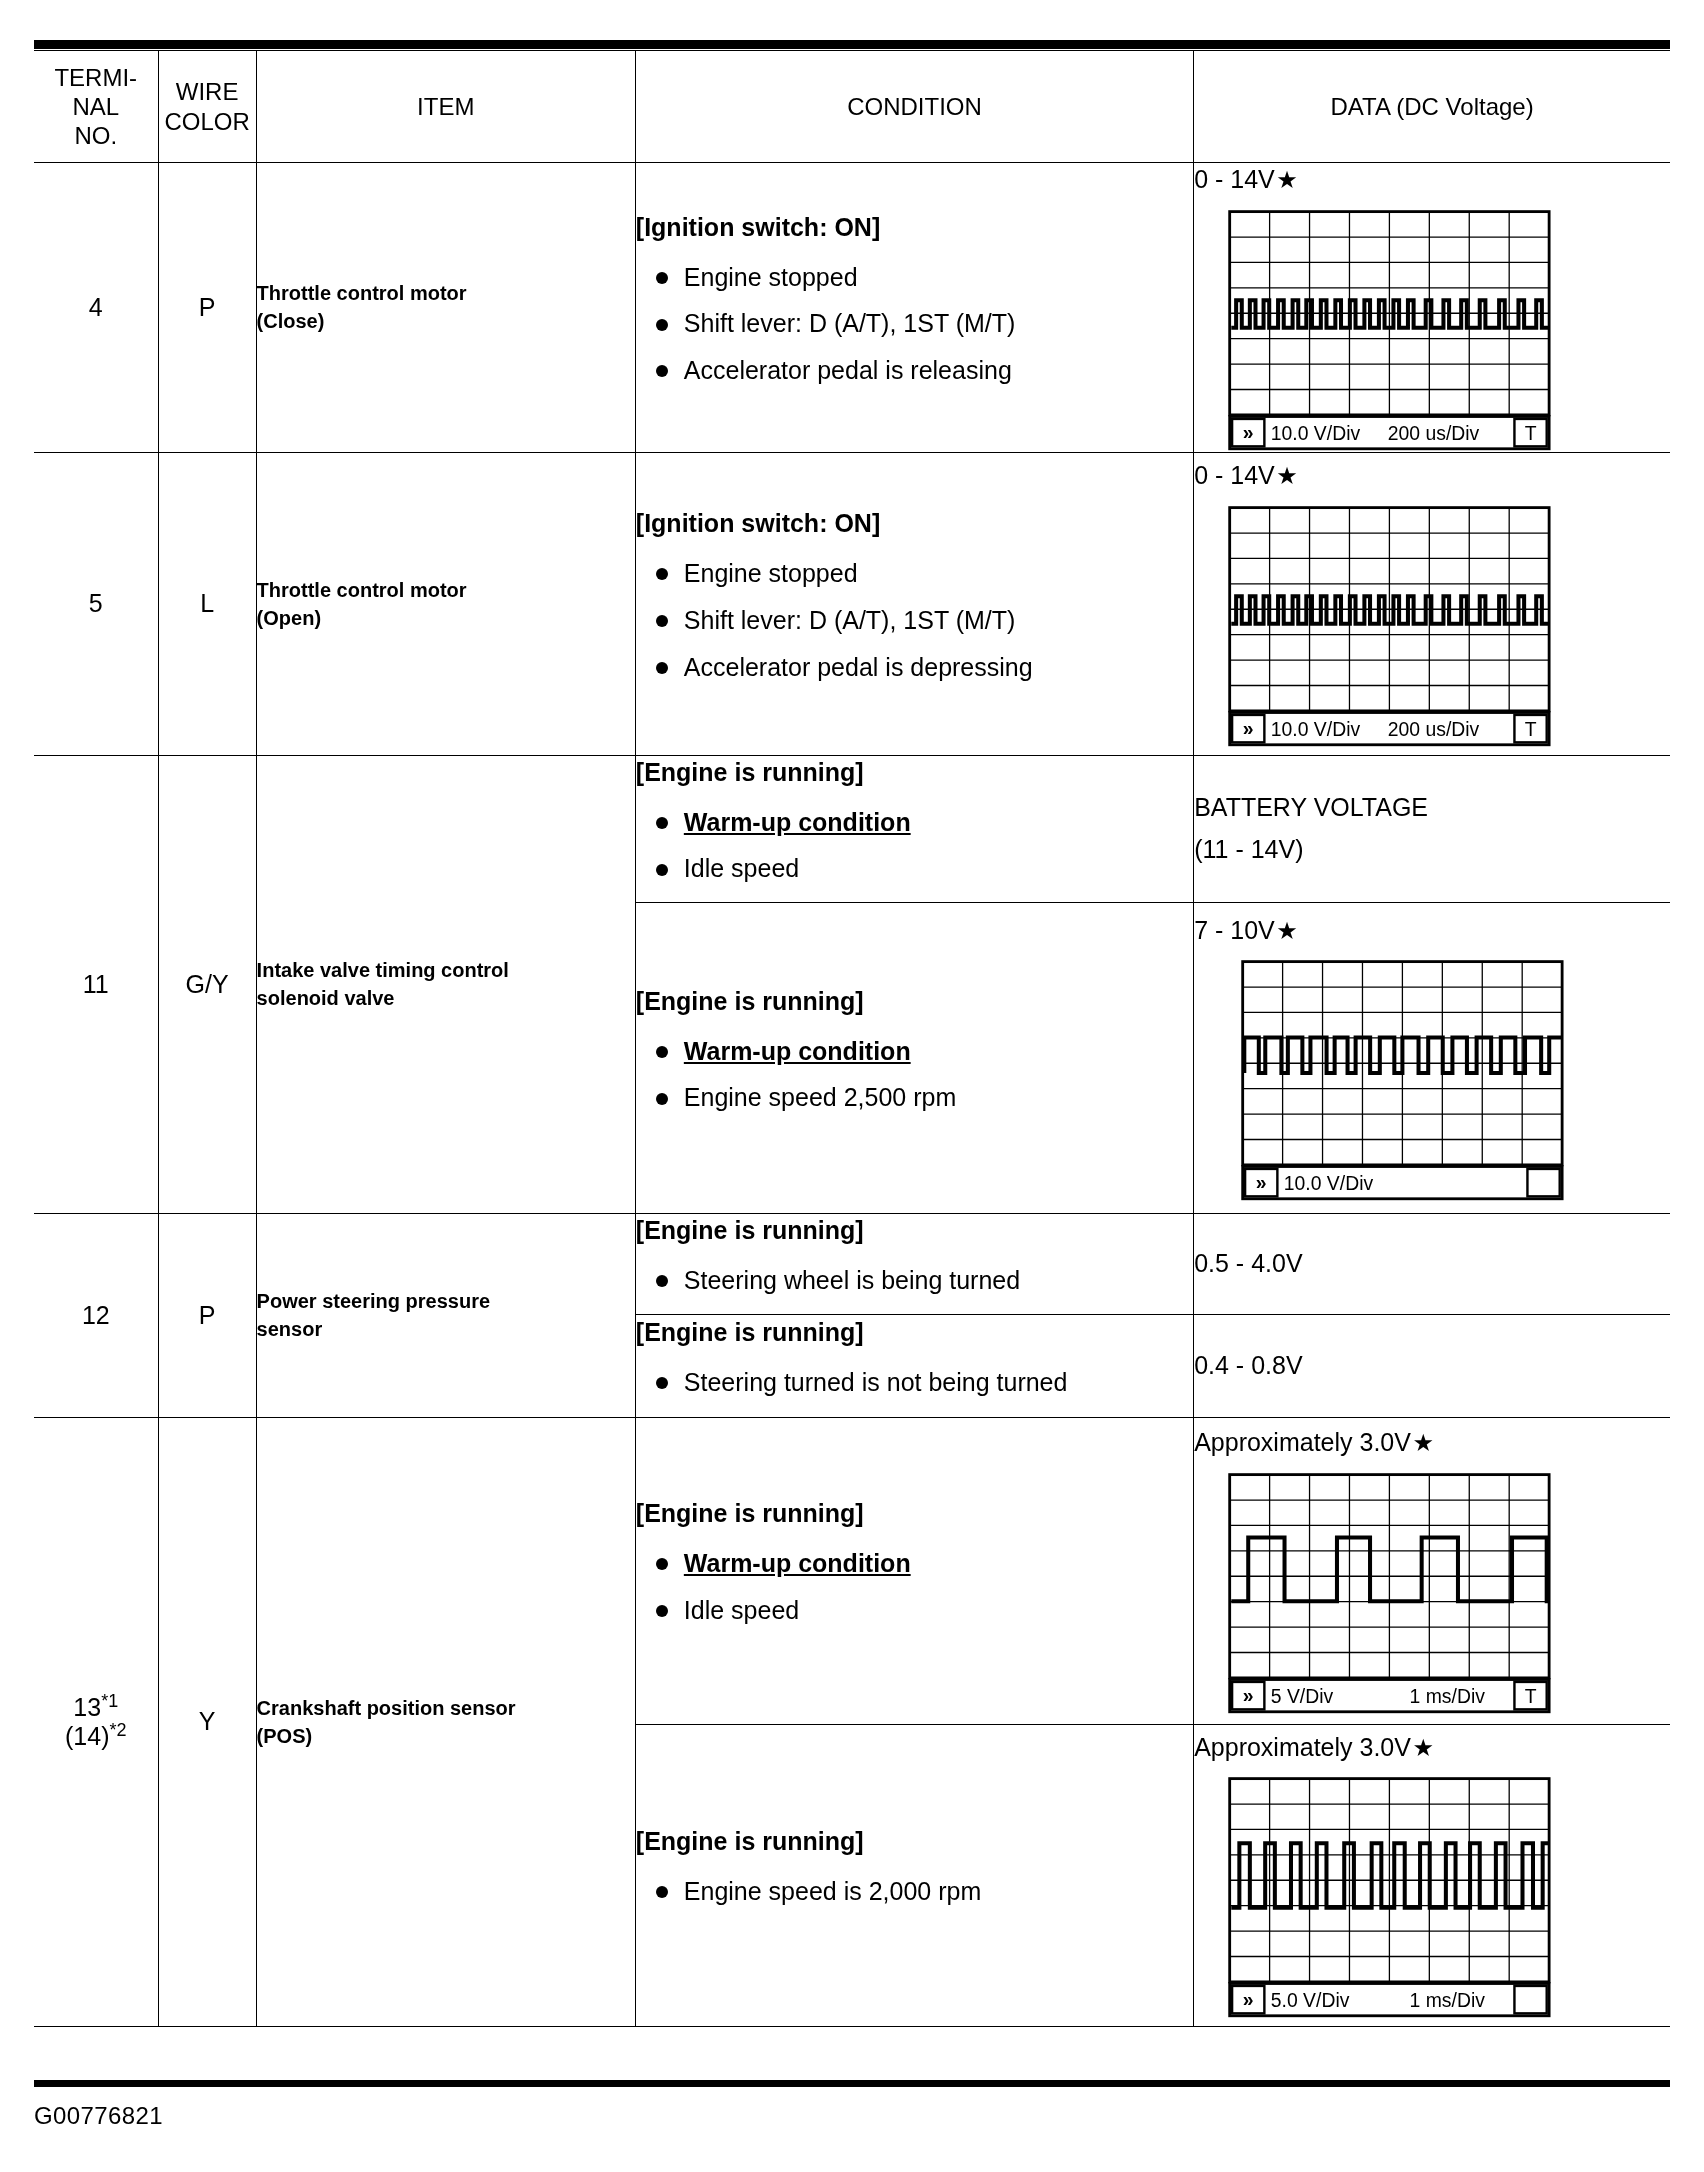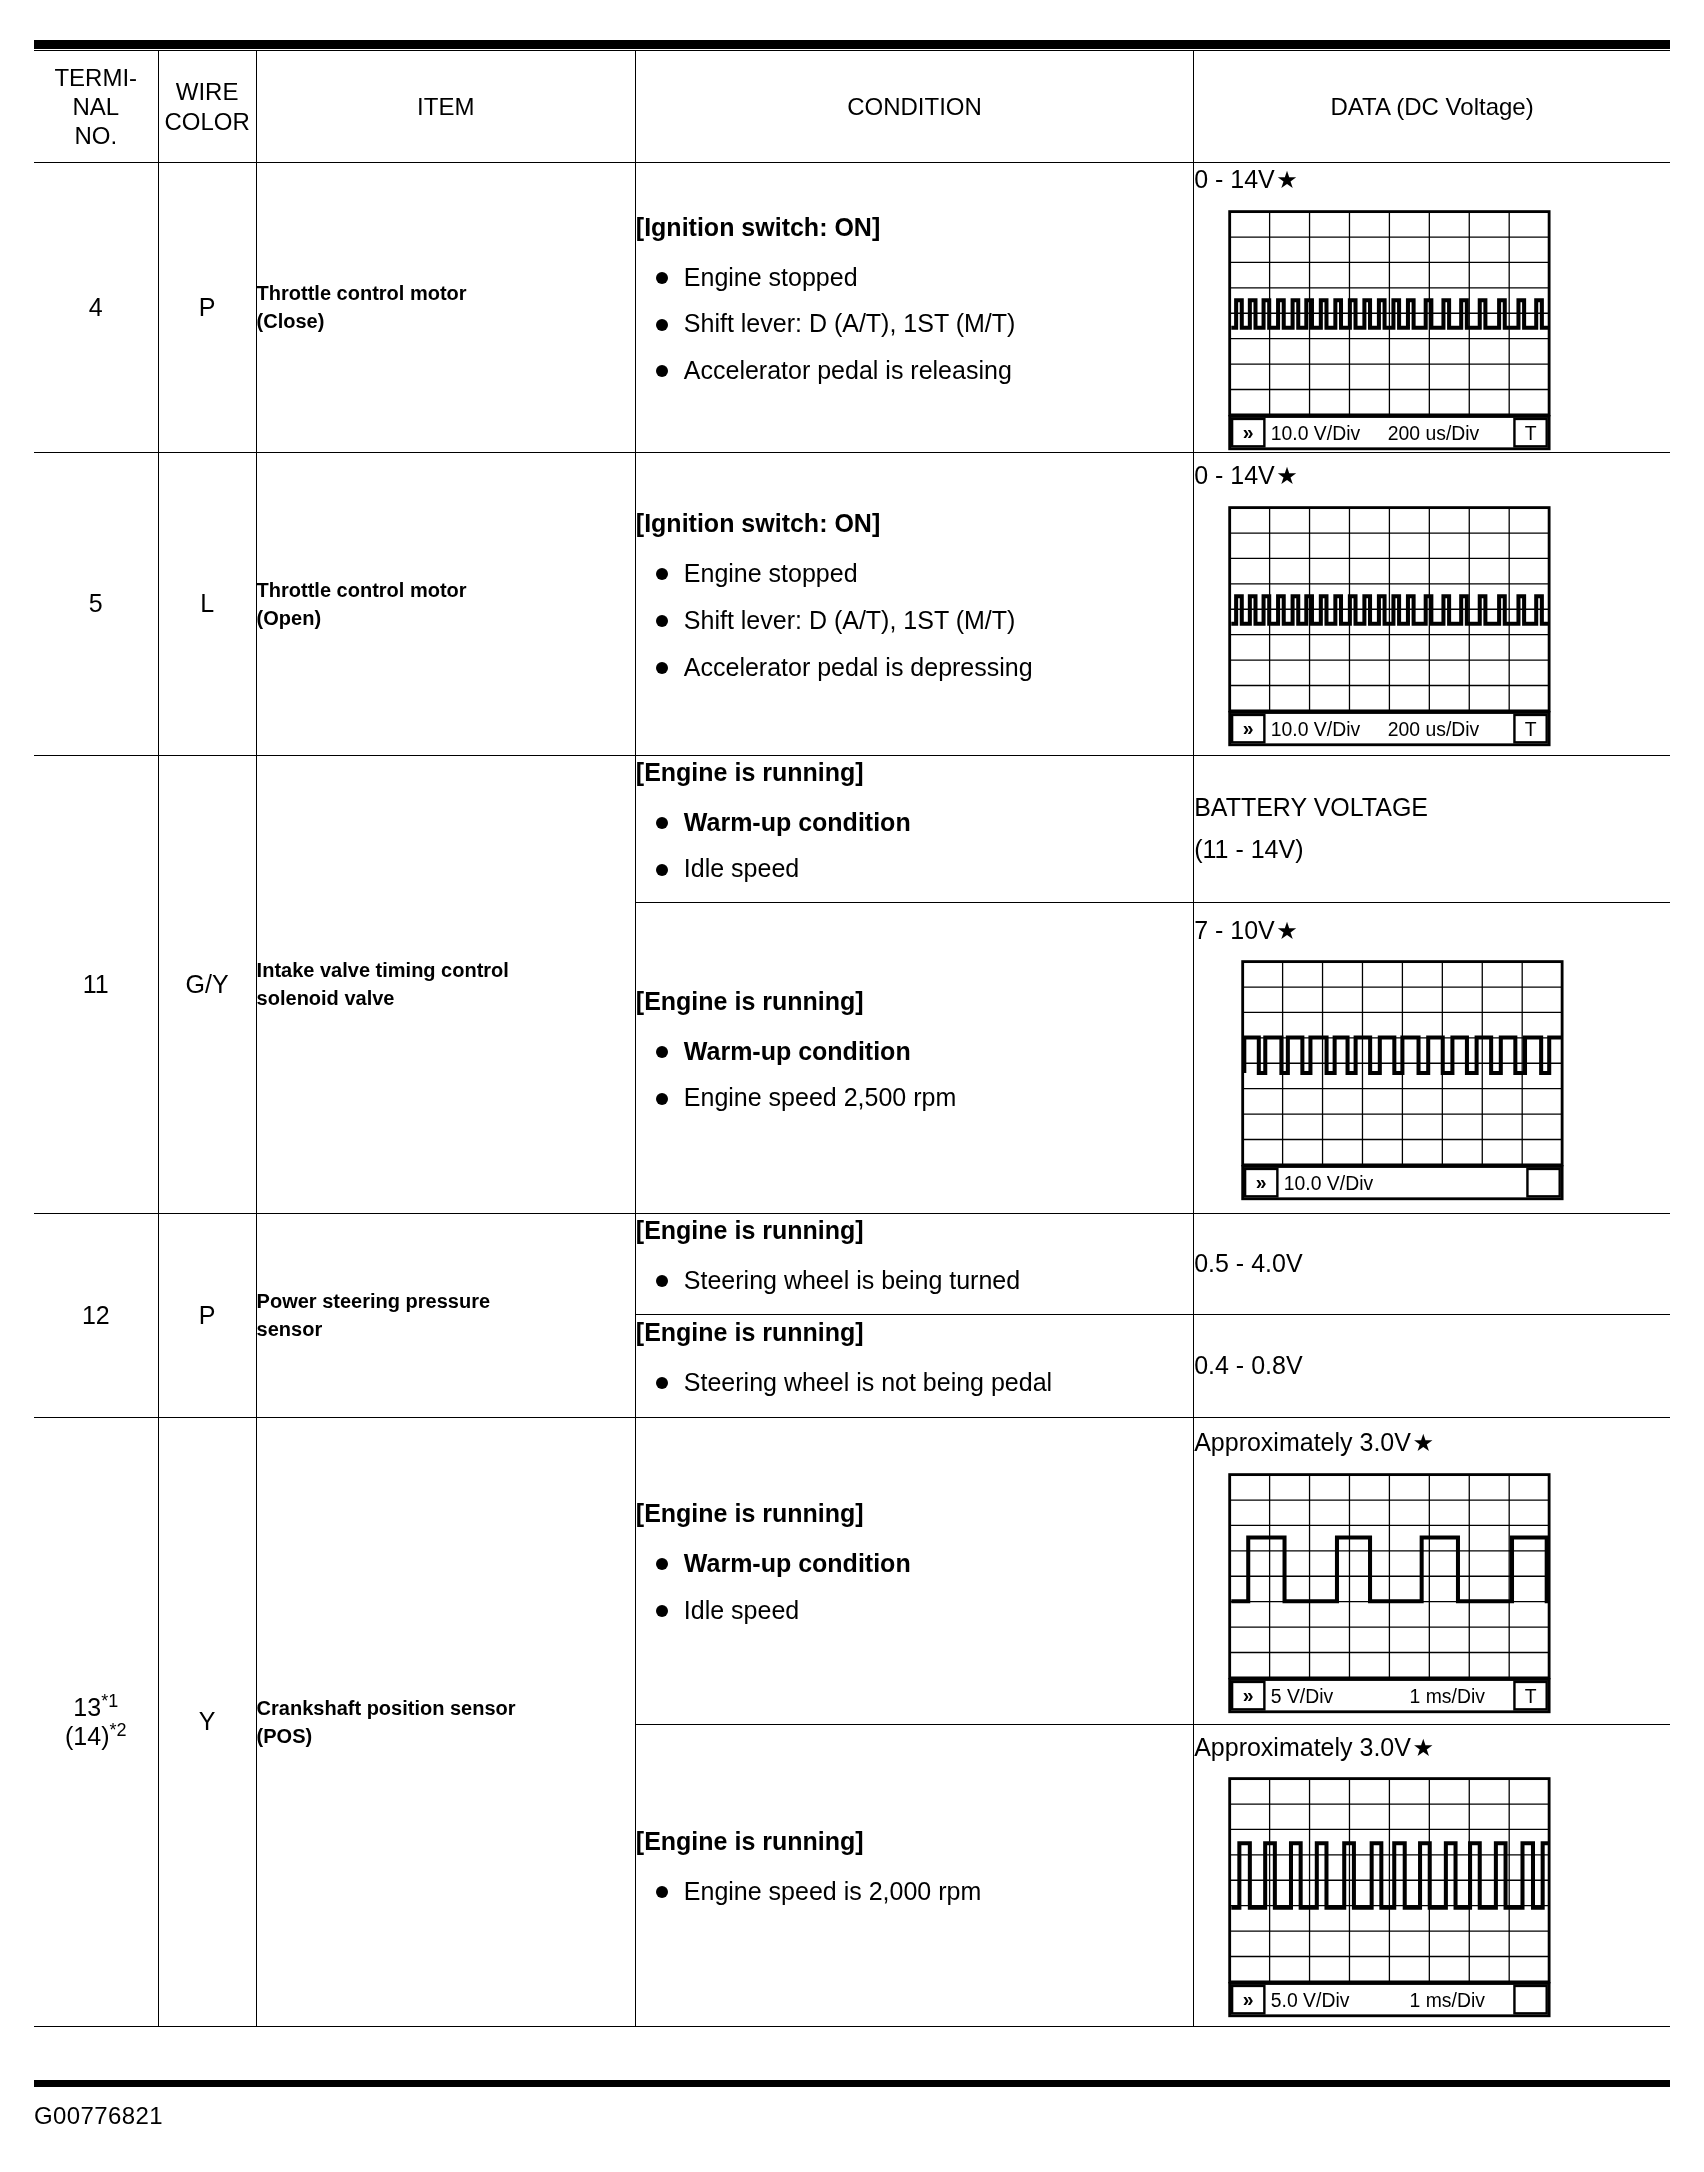--- a/index.html
+++ b/index.html
@@ -142,21 +142,21 @@
   ul.bul li::before {
     content: "";
     position: absolute;
     left: 4px;
     top: 11.3px;
     width: 12px;
     height: 12px;
     border-radius: 50%;
     background: #000;
   }
-  ul.bul li.b { font-weight: bold; }
+  ul.bul li.b { font-weight: bold; text-decoration: underline; }
 
   .supnum { font-size: 18px; vertical-align: super; line-height: 0; }
 
   .dataval { white-space: nowrap; }
   .dataval .star {
     font-size: 24px;
     letter-spacing: 0;
     margin-left: 1.6px;
   }
   .dataline2 { white-space: nowrap; margin-top: 8px; }
@@ -388,21 +388,21 @@
           </ul>
         </td>
         <td class="data mid">
           <div class="dataval">0.5 - 4.0V</div>
         </td>
       </tr>
       <tr style="height:103px;">
         <td class="cond">
           <div class="cond-head">[Engine is running]</div>
           <ul class="bul">
-            <li>Steering wheel is not being pedal</li>
+            <li>Steering turned is not being turned</li>
           </ul>
         </td>
         <td class="data mid">
           <div class="dataval">0.4 - 0.8V</div>
         </td>
       </tr>
 
       <tr style="height:307px;">
         <td class="term" rowspan="2">
           <div><span>13</span><span class="supnum">*1</span></div>

